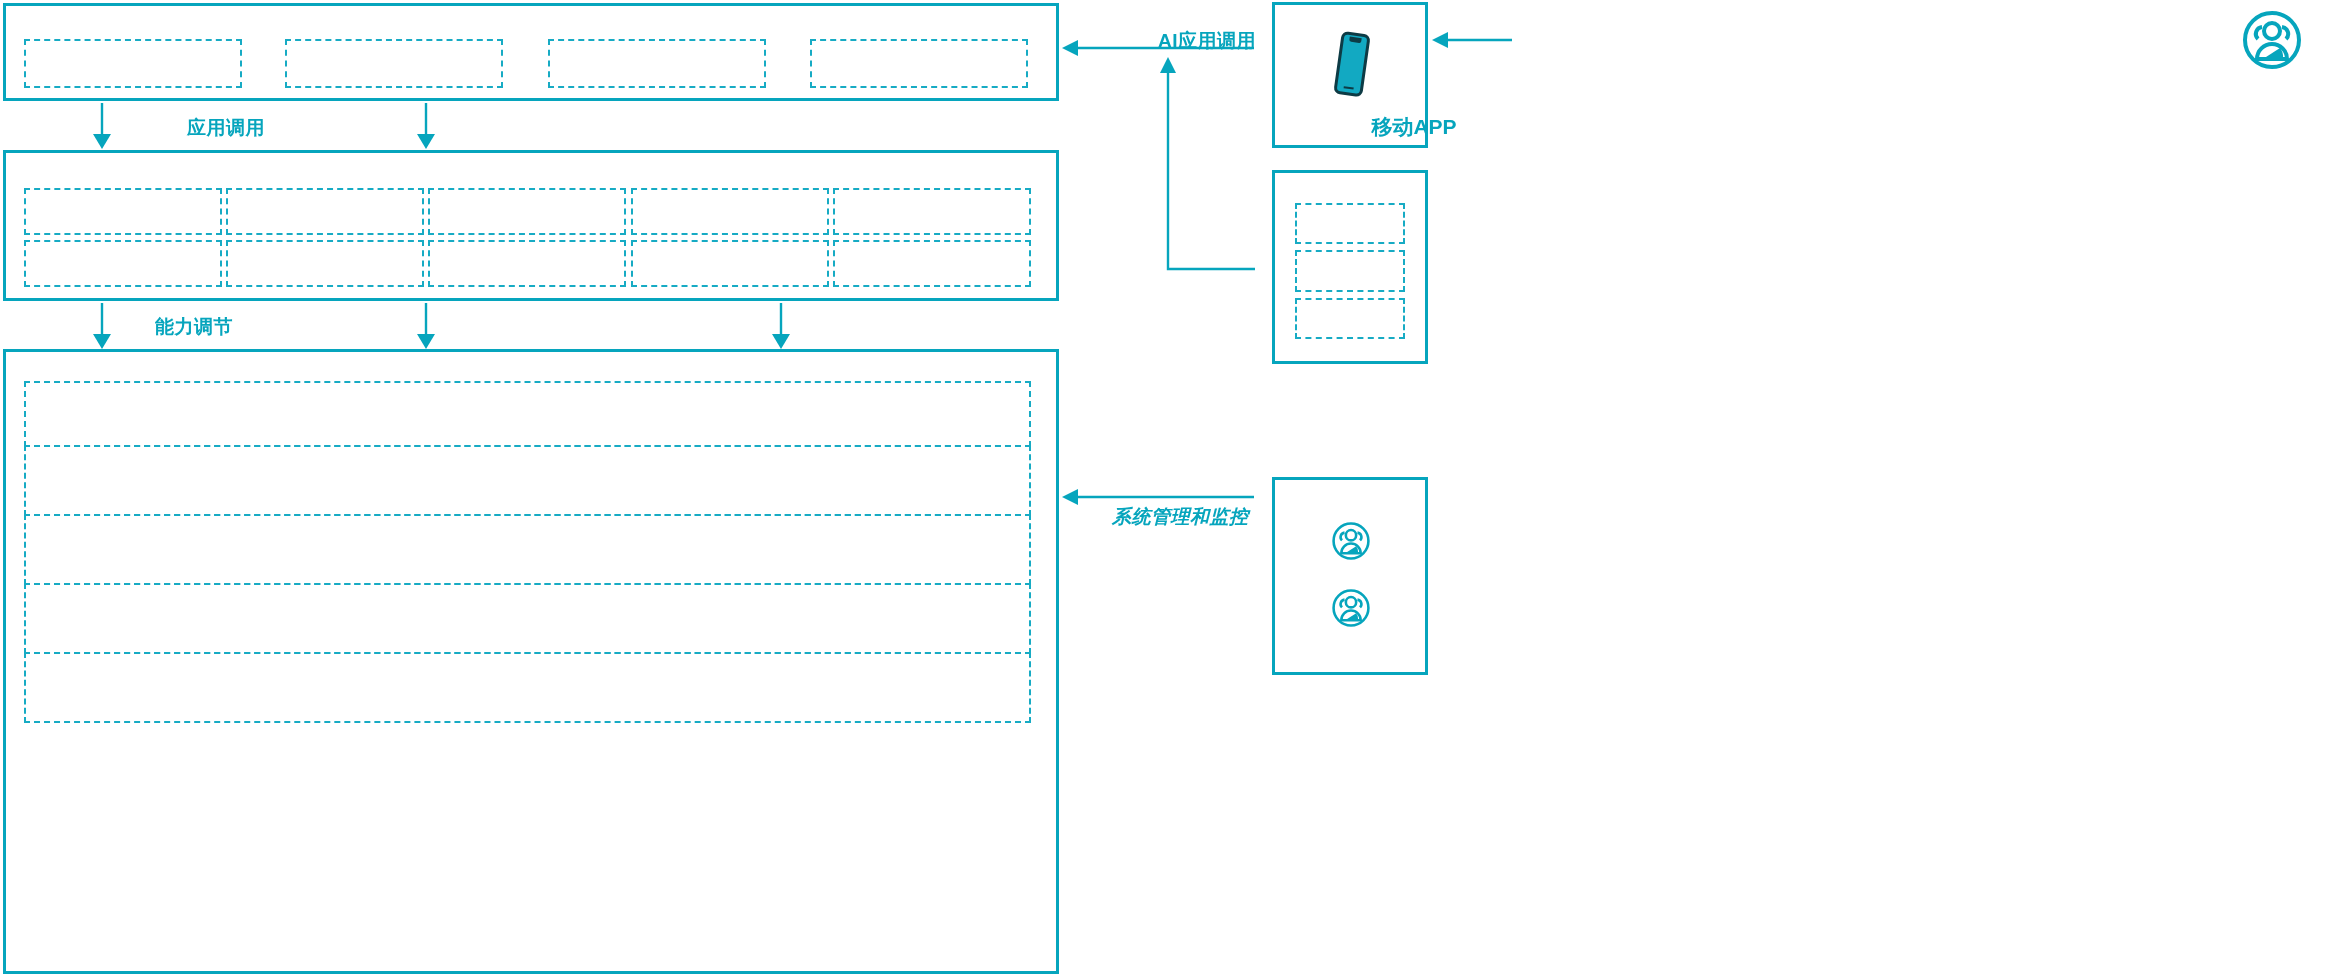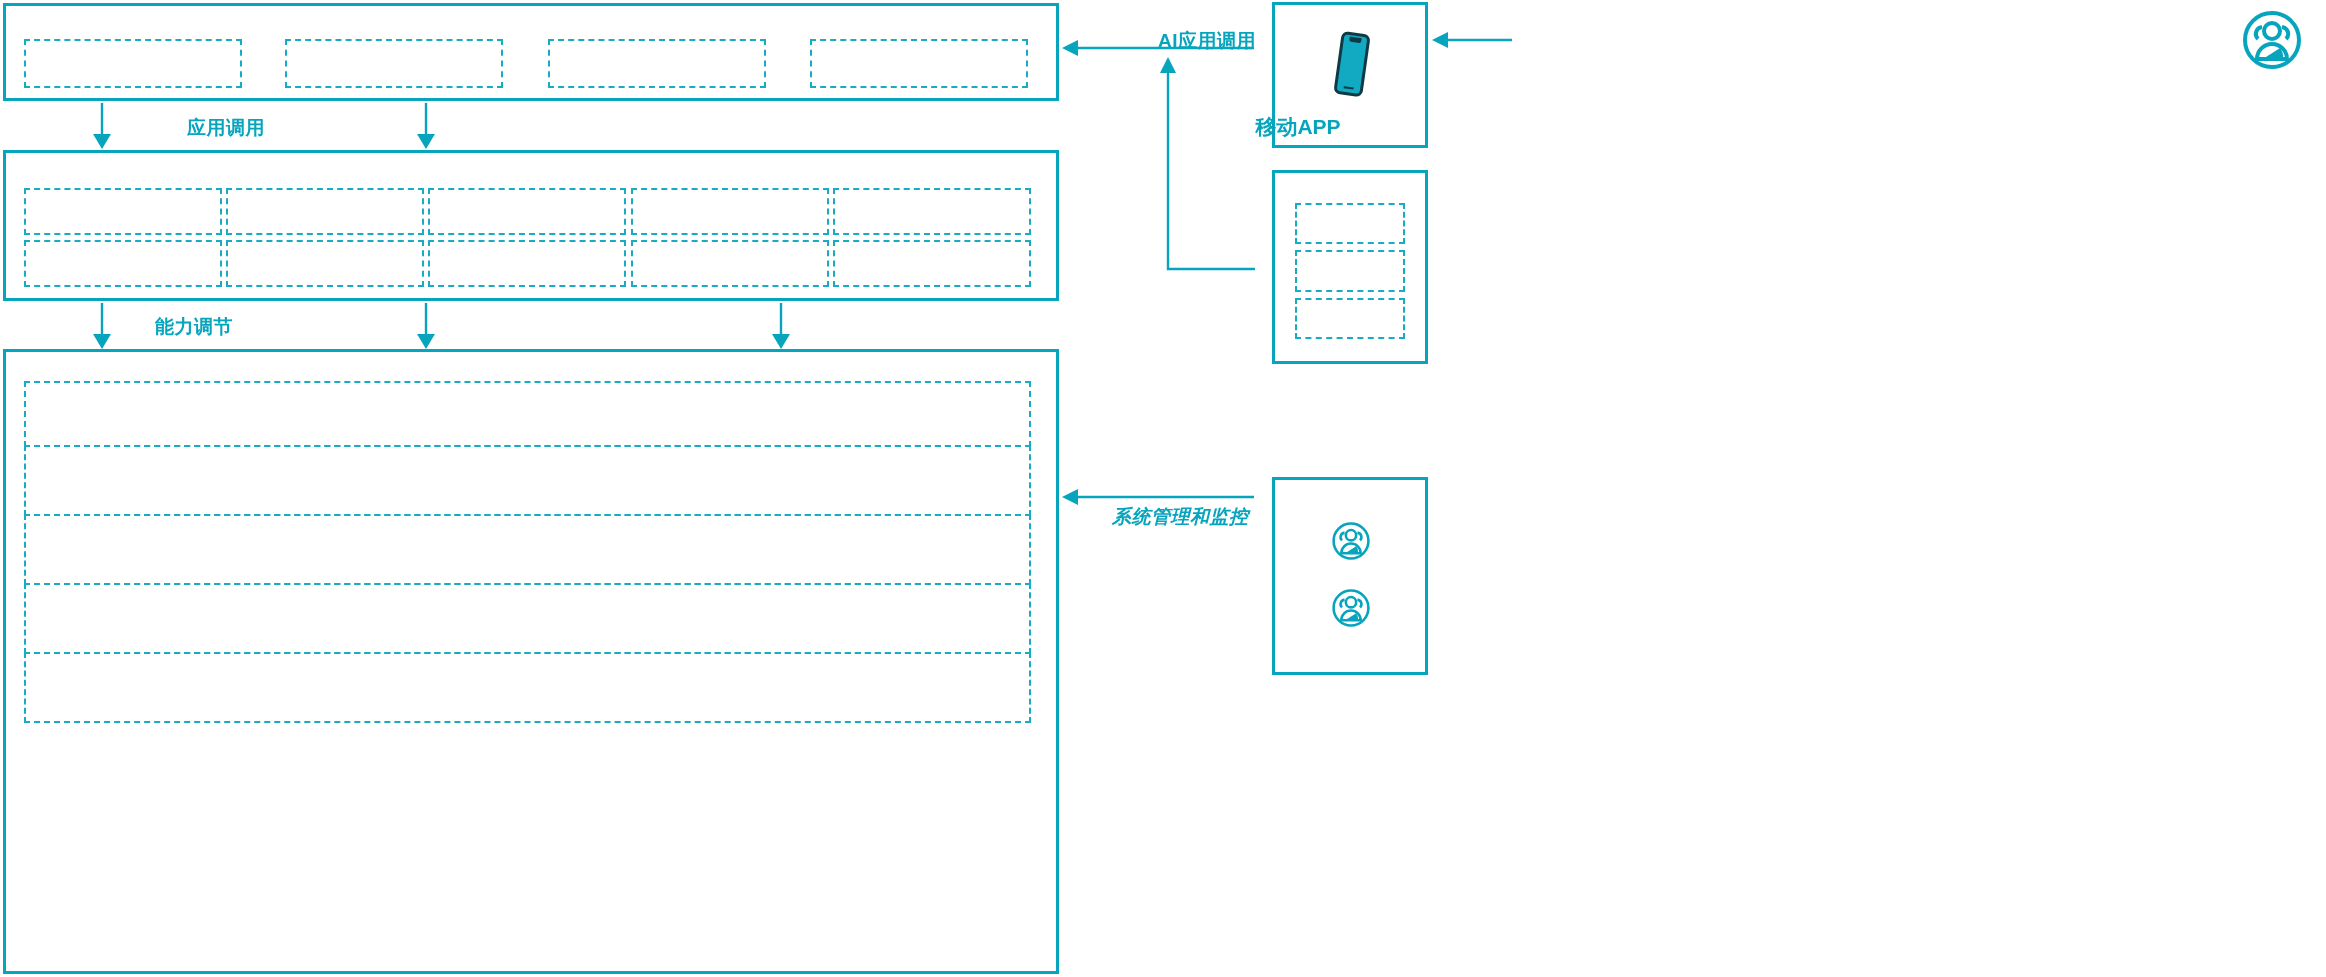--- a/index.html
+++ b/index.html
@@ -147,21 +147,21 @@
 
   <div class="side-panel" style="left:1272px; top:2px; width:156px; height:146px;">
   </div>
   <svg class="icon-wrap" style="left:1325px; top:28px; width:52px; height:72px;" viewBox="0 0 52 72">
     <g transform="rotate(8 26 36)">
       <rect x="14" y="6" width="26" height="60" rx="5" ry="5" fill="#12a9c2" stroke="#0d3b45" stroke-width="3"></rect>
       <path d="M21 9 h12 v3 a2 2 0 0 1 -2 2 h-8 a2 2 0 0 1 -2 -2 z" fill="#0d3b45"></path>
       <line x1="22" y1="60" x2="32" y2="60" stroke="#0d3b45" stroke-width="2"></line>
     </g>
   </svg>
-  <div class="box-caption" style="left:1216px; top:116px; width:164px;">移动APP</div>
+  <div class="box-caption" style="left:1332px; top:116px; width:164px;">移动APP</div>
 
   <div class="side-panel" style="left:1272px; top:170px; width:156px; height:194px;">
   </div>
   <div class="cell" style="left:1295px; top:203px; width:110px; height:41px;"></div>
   <div class="cell" style="left:1295px; top:250px; width:110px; height:42px;"></div>
   <div class="cell" style="left:1295px; top:298px; width:110px; height:41px;"></div>
 
   <svg class="arrow-svg" style="left:1432px; top:30px; width:80px; height:20px;" viewBox="0 0 80 20">
     <line x1="16" y1="10" x2="80" y2="10" stroke="#06a5bd" stroke-width="2.4"></line>
     <polygon points="16,2 16,18 0,10" fill="#06a5bd"></polygon>

